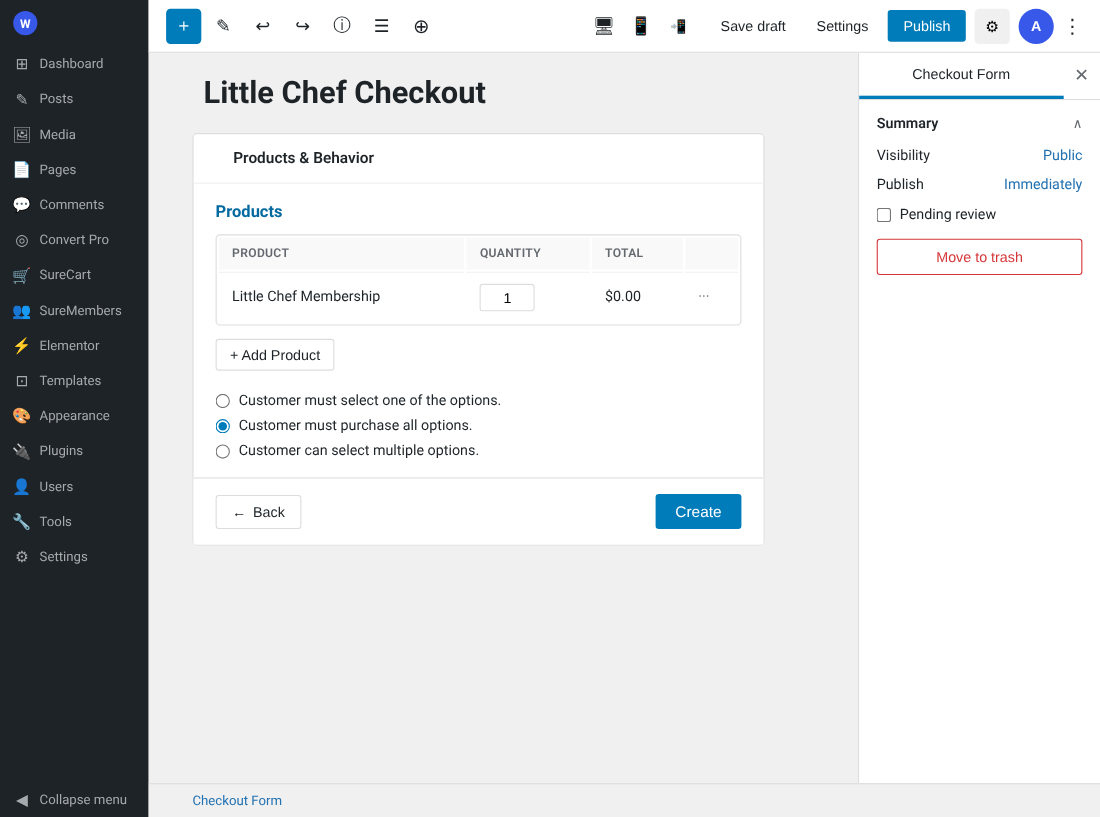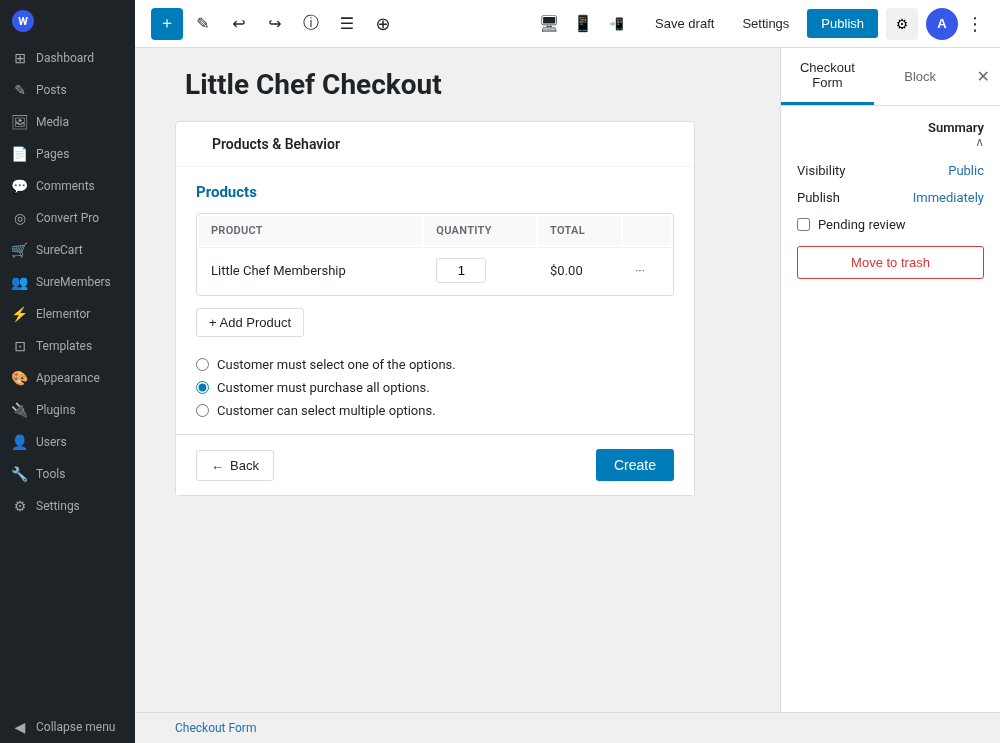--- a/index.html
+++ b/index.html
@@ -295,23 +295,22 @@
       cursor: pointer;
       font-size: 16px;
       color: #646970;
     }
     .panel-section {
       padding: 14px 16px;
     }
     .panel-section-header {
       display: flex;
       justify-content: space-between;
-      align-items: flex-end;
+      align-items: flex-start;
       margin-bottom: 14px;
-      flex-direction: column;
     }
     .panel-section-title {
       font-size: 13px;
       font-weight: 600;
       color: #1d2327;
     }
     .panel-chevron { font-size: 12px; color: #646970; cursor: pointer; }
     .panel-row {
       display: flex;
       justify-content: space-between;
@@ -497,21 +496,20 @@
             <span>Back</span>
           </button>
           <button class="create-btn">Create</button>
         </div>
       </div>
     </div>
 
     <div id="right-panel">
       <div class="panel-tabs">
         <button class="panel-tab active">Checkout Form</button>
-        <button class="panel-tab">Block</button>
         <button class="panel-close">✕</button>
       </div>
       <div class="panel-section">
         <div class="panel-section-header">
           <span class="panel-section-title">Summary</span>
           <span class="panel-chevron">∧</span>
         </div>
         <div class="panel-row">
           <span class="panel-label">Visibility</span>
           <a class="panel-value-link">Public</a>

